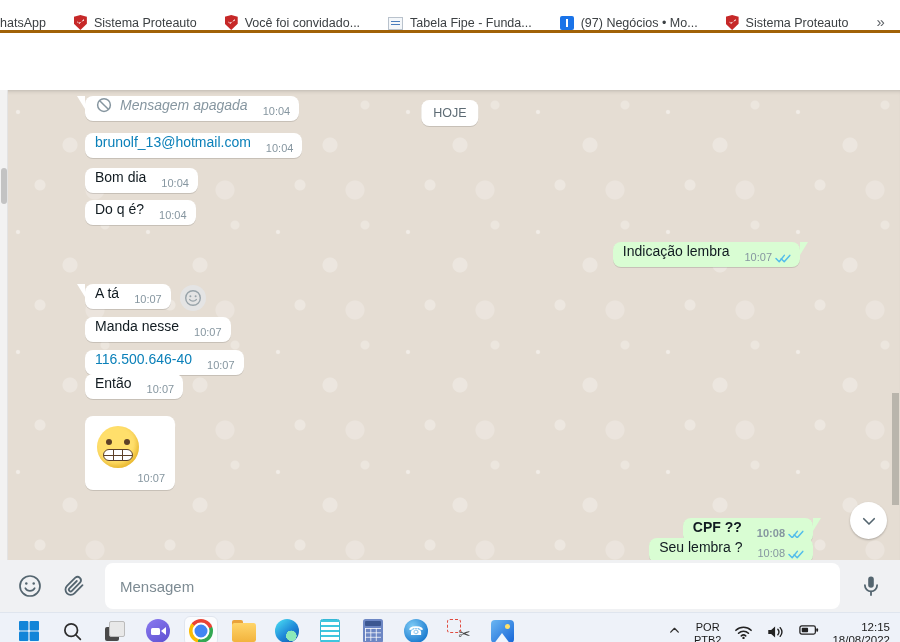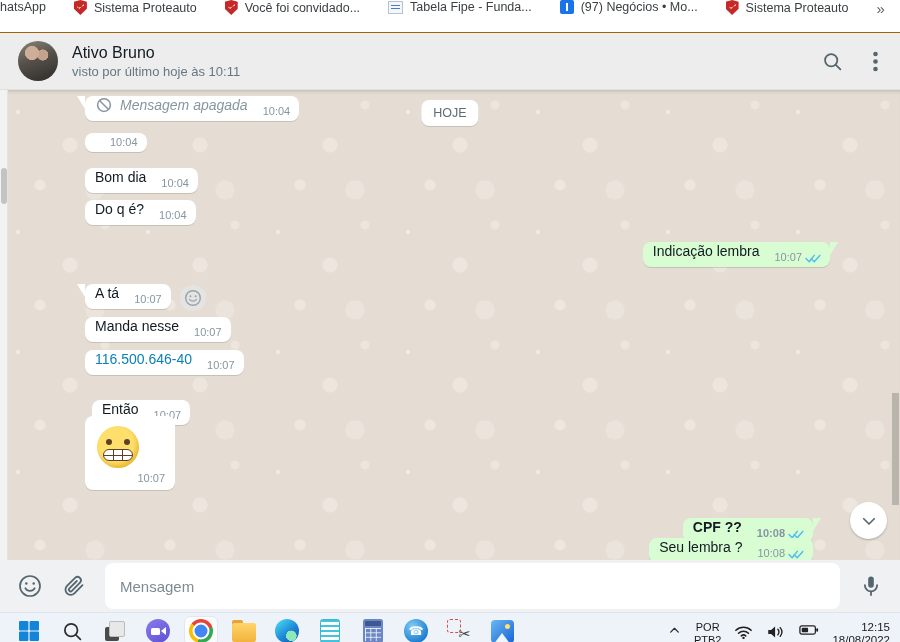--- a/index.html
+++ b/index.html
@@ -2,21 +2,21 @@
 <html><head>
 <meta charset="utf-8">
 <style>
   * { margin:0; padding:0; box-sizing:border-box; }
   html,body { width:900px; height:642px; overflow:hidden; }
   body { font-family:"Liberation Sans","DejaVu Sans",sans-serif; background:#fff; position:relative; }
   .page { position:absolute; inset:0; width:900px; height:642px; overflow:hidden; }
 
   
   .bm-bar { position:absolute; top:0; left:0; right:0; height:33px; background:#fff;
-    border-bottom:1px solid #a16207; display:flex; align-items:flex-start; gap:28px;
+    border-bottom:3px solid #a16207; display:flex; align-items:flex-end; gap:28px;
     padding:0 12px 0 0; font-size:12.5px; color:#3c4043; z-index:7; }
   .bm-item { display:flex; align-items:center; gap:7px; white-space:nowrap; cursor:pointer; }
   .bm-item:first-child { margin-left:0; }
   .bm-shield { width:13px; height:15px; background:#c62828;
     clip-path:polygon(50% 0,100% 12%,100% 58%,50% 100%,0 58%,0 12%); position:relative; }
   .bm-shield::after { content:""; position:absolute; left:3px; top:4px; width:7px; height:5px;
     background:#fff; clip-path:polygon(0 40%,35% 100%,100% 0,100% 35%,35% 70%,0 70%); }
   .bm-fipe { width:15px; height:13px; border:1px solid #b9c2cc; background:#f4f7fa; position:relative; }
   .bm-fipe::after { content:""; position:absolute; left:2px; top:3px; width:9px; height:6px;
     background:repeating-linear-gradient(#4a7dbd 0 1.5px, transparent 1.5px 3px); }
@@ -74,25 +74,25 @@
   .ticks { margin-left:3px; position:relative; bottom:-4px; }
   .tail-in::before { content:""; position:absolute; top:0; left:-8px; width:8px; height:13px;
     background:#fff; clip-path:polygon(100% 0,100% 100%,0 0); }
   .tail-out::before { content:""; position:absolute; top:0; right:-8px; width:8px; height:13px;
     background:#d9fdd3; clip-path:polygon(0 0,0 100%,100% 0); }
 
   .r0 { top:6px;  left:85px; }
   .r1 { top:43px; left:85px; }
   .r2 { top:78px; left:85px; }
   .r3 { top:110px;left:85px;text-align:center; }
-  .r4 { top:152px;right:70px; }
+  .r4 { top:152px;right:100px; }
   .r5 { top:194px;left:85px; }
   .r6 { top:227px;left:85px; }
   .r7 { top:260px;left:85px; }
-  .r8 { top:310px;left:85px;margin-left:7px; }
+  .r8 { top:284px;left:85px; }
   .r9 { top:326px;left:85px; }
   .r10{ top:428px;right:87px;font-weight:bold; }
   .r11{ top:448px;right:87px; }
 
   .react-btn { width:26px; height:26px; margin-top:1px; cursor:pointer; flex:none; }
 
   .bubble.emoji-bubble { display:block; width:90px; height:74px; padding:10px 10px 20px 12px; }
   .css-emoji { width:42px; height:42px; border-radius:50%; position:relative;
     background:radial-gradient(circle at 38% 32%, #ffdf6b 0 55%, #f7c32e 100%);
     box-shadow:inset -2px -3px 4px rgba(200,140,0,.35); }
@@ -189,56 +189,39 @@
       <span class="bm-blue"></span>
       <span>(97) Negócios • Mo...</span>
     </div>
     <div class="bm-item">
       <span class="bm-shield"></span>
       <span>Sistema Proteauto</span>
     </div>
     <div class="bm-overflow">»</div>
   </div>
 
-  <div class="wa-header">
-    <div class="avatar"></div>
-    <div class="hd-meta">
-      <div class="hd-name">Ativo Bruno</div>
-      <div class="hd-status">visto por último hoje às 10:11</div>
-    </div>
-    <div class="hd-actions">
-      <svg width="21" height="21" viewBox="0 0 24 24" fill="none" stroke="#54656f" stroke-width="2" stroke-linecap="round">
-          <circle cx="10.5" cy="10.5" r="7"></circle>
-          <line x1="15.8" y1="15.8" x2="21" y2="21"></line>
-        </svg>
-      <svg width="5" height="21" viewBox="0 0 5 21" fill="#54656f">
-          <circle cx="2.5" cy="3" r="2.3"></circle>
-          <circle cx="2.5" cy="10.5" r="2.3"></circle>
-          <circle cx="2.5" cy="18" r="2.3"></circle>
-        </svg>
-    </div>
-  </div>
 
   <div class="chat">
 
     <div class="date-pill">HOJE</div>
 
     <div class="row r0">
       <div class="bubble tail-in">
         <svg width="18" height="18" viewBox="0 0 24 24" style="flex:none;align-self:center;">
             <circle cx="12" cy="12" r="8.5" fill="none" stroke="#8696a0" stroke-width="2"></circle>
             <line x1="6.3" y1="6.3" x2="17.7" y2="17.7" stroke="#8696a0" stroke-width="2"></line>
           </svg>
         <span class="txt deleted">Mensagem apagada</span>
         <span class="time">10:04</span>
       </div>
     </div>
 
     <div class="row r1">
       <div class="bubble">
+        <span class="txt link">brunolf_13@hotmail.com</span>
         <span class="time">10:04</span>
       </div>
     </div>
 
     <div class="row r2">
       <div class="bubble">
         <span class="txt">Bom dia</span>
         <span class="time">10:04</span>
       </div>
     </div>

